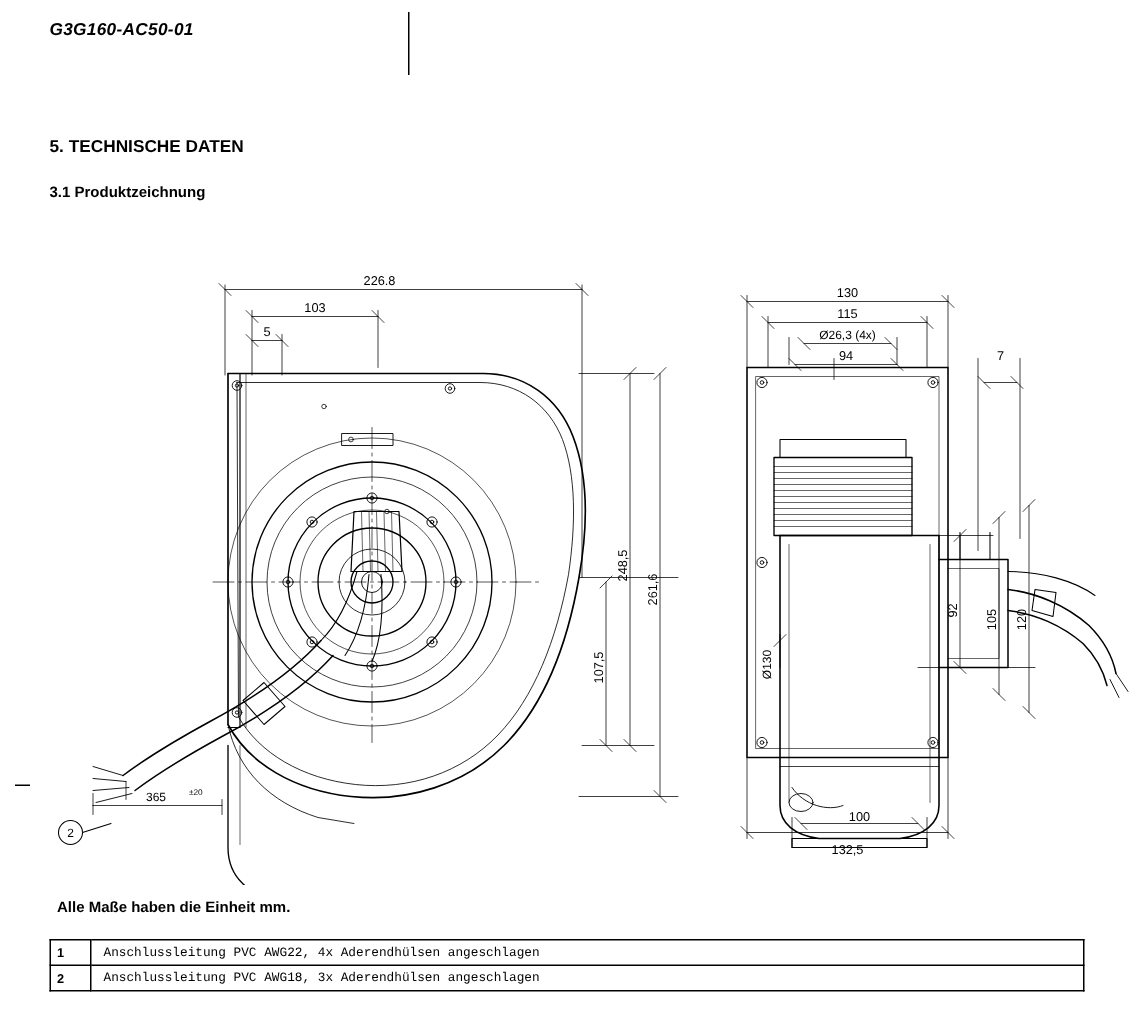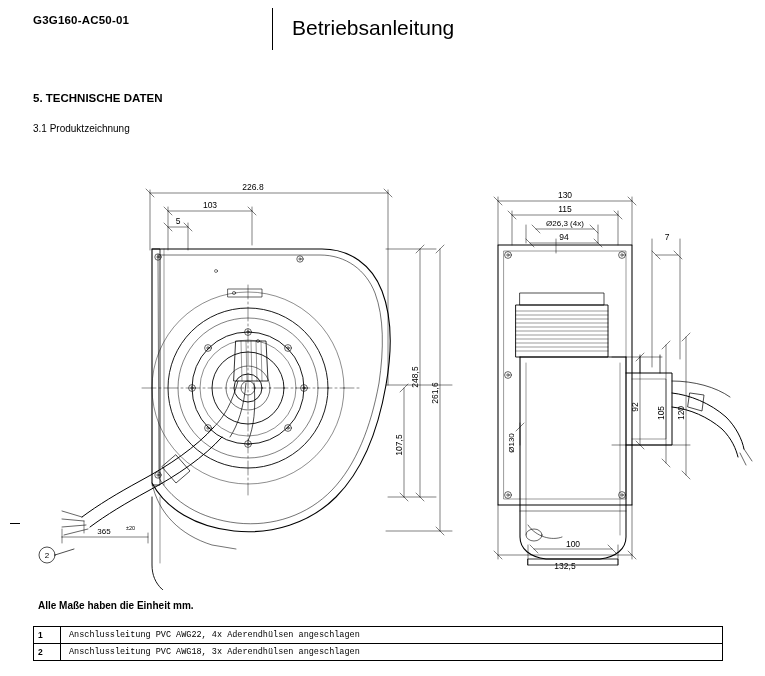--- a/index.html
+++ b/index.html
@@ -19,20 +19,21 @@
     position: relative;
     width: 765px;
     height: 676px;
   }
   
   .header {
     position: absolute;
     left: 0; top: 0;
     width: 765px;
     height: 60px;
+    font-style: italic;
   }
   .doc-code {
     position: absolute;
     left: 33px; top: 14px;
     font-size: 11.5px;
     font-weight: bold;
     letter-spacing: .2px;
   }
   .header-rule {
     position: absolute;
@@ -50,21 +51,21 @@
   .sec-title {
     position: absolute;
     left: 33px; top: 92px;
     font-size: 11.5px;
     font-weight: bold;
   }
   .sub-title {
     position: absolute;
     left: 33px; top: 123px;
     font-size: 10px;
-    font-weight: normal;
+    font-weight: bold;
   }
   
   .drawing {
     position: absolute;
     left: 0; top: 145px;
     width: 606px;
     height: 445px;
   }
   .drawing svg { display: block; }
   
@@ -104,21 +105,20 @@
   }
 </style>
 </head>
 <body>
 
 <div class="page">
 
   <div class="header">
     <div class="doc-code">G3G160-AC50-01</div>
     <div class="header-rule"></div>
-    <div class="header-title">Betriebsanleitung</div>
   </div>
 
   <div class="sec-title">5. TECHNISCHE DATEN</div>
   <div class="sub-title">3.1 Produktzeichnung</div>
 
   <div class="dash-left"></div>
 
   <div class="drawing">
     <svg width="765" height="445" viewBox="0 0 765 445" xmlns="http://www.w3.org/2000/svg">
       <g fill="none" stroke="#000" stroke-width="0.8" stroke-linecap="round" stroke-linejoin="round">

